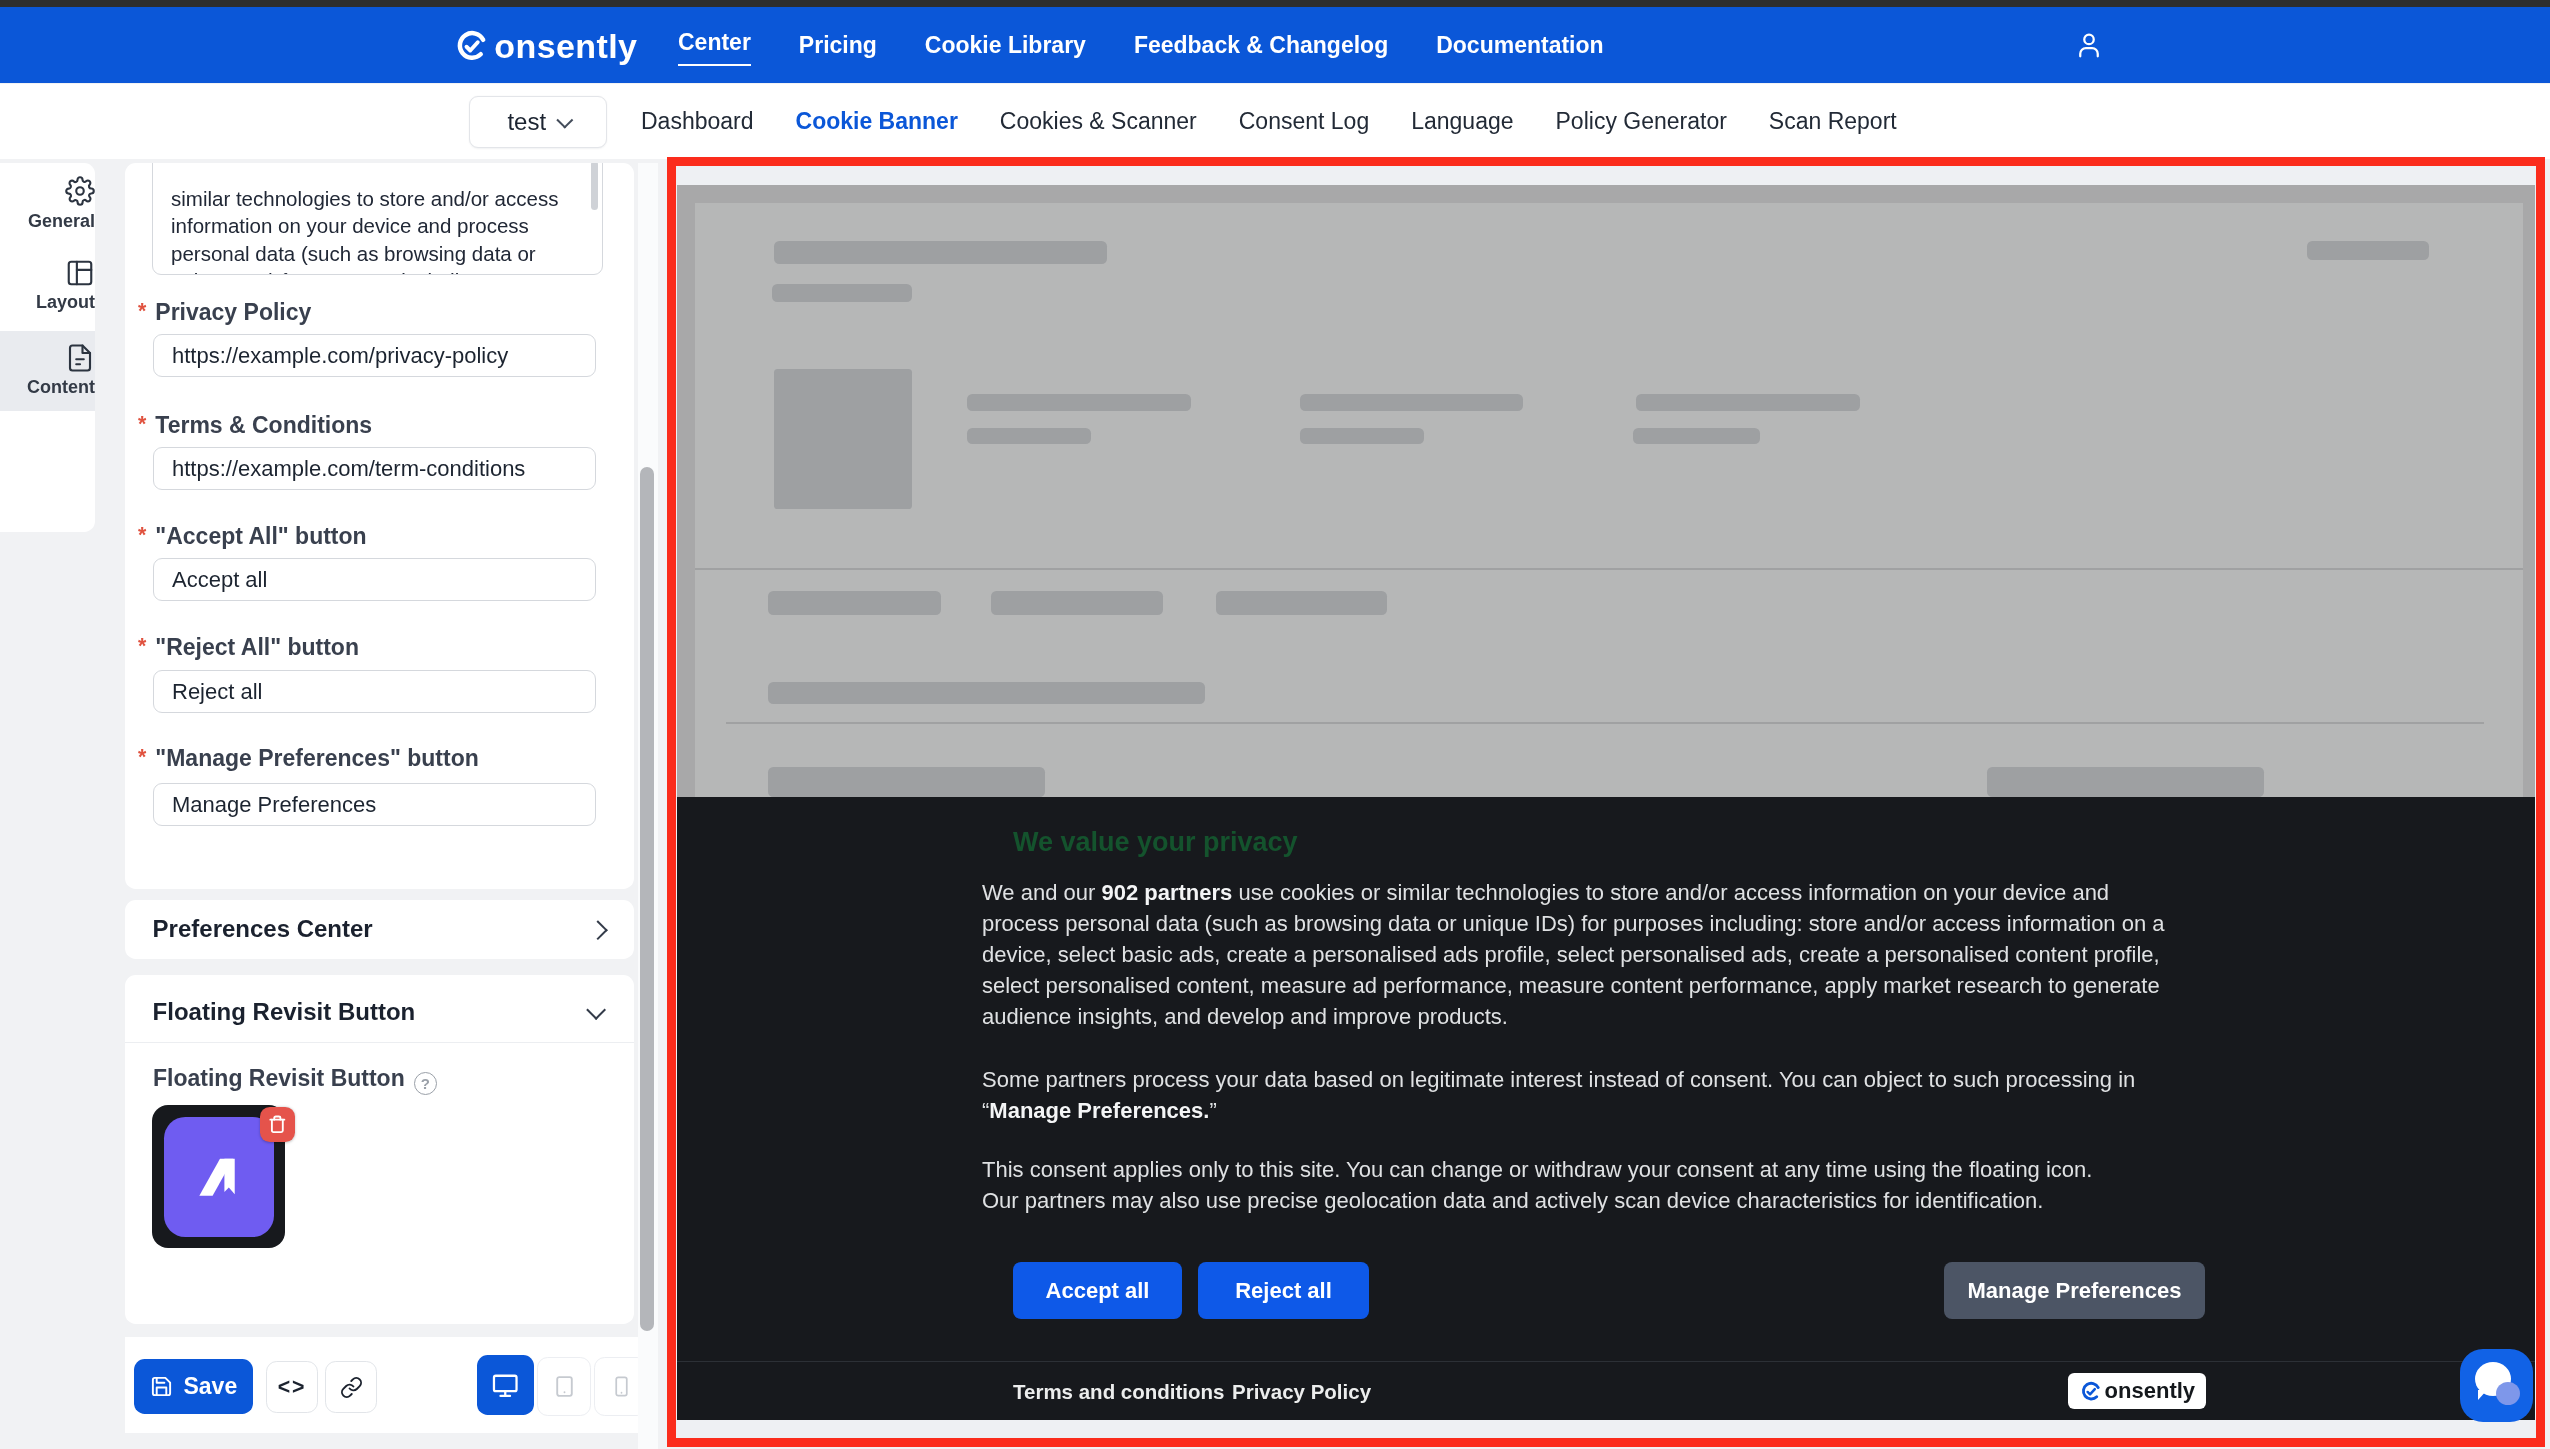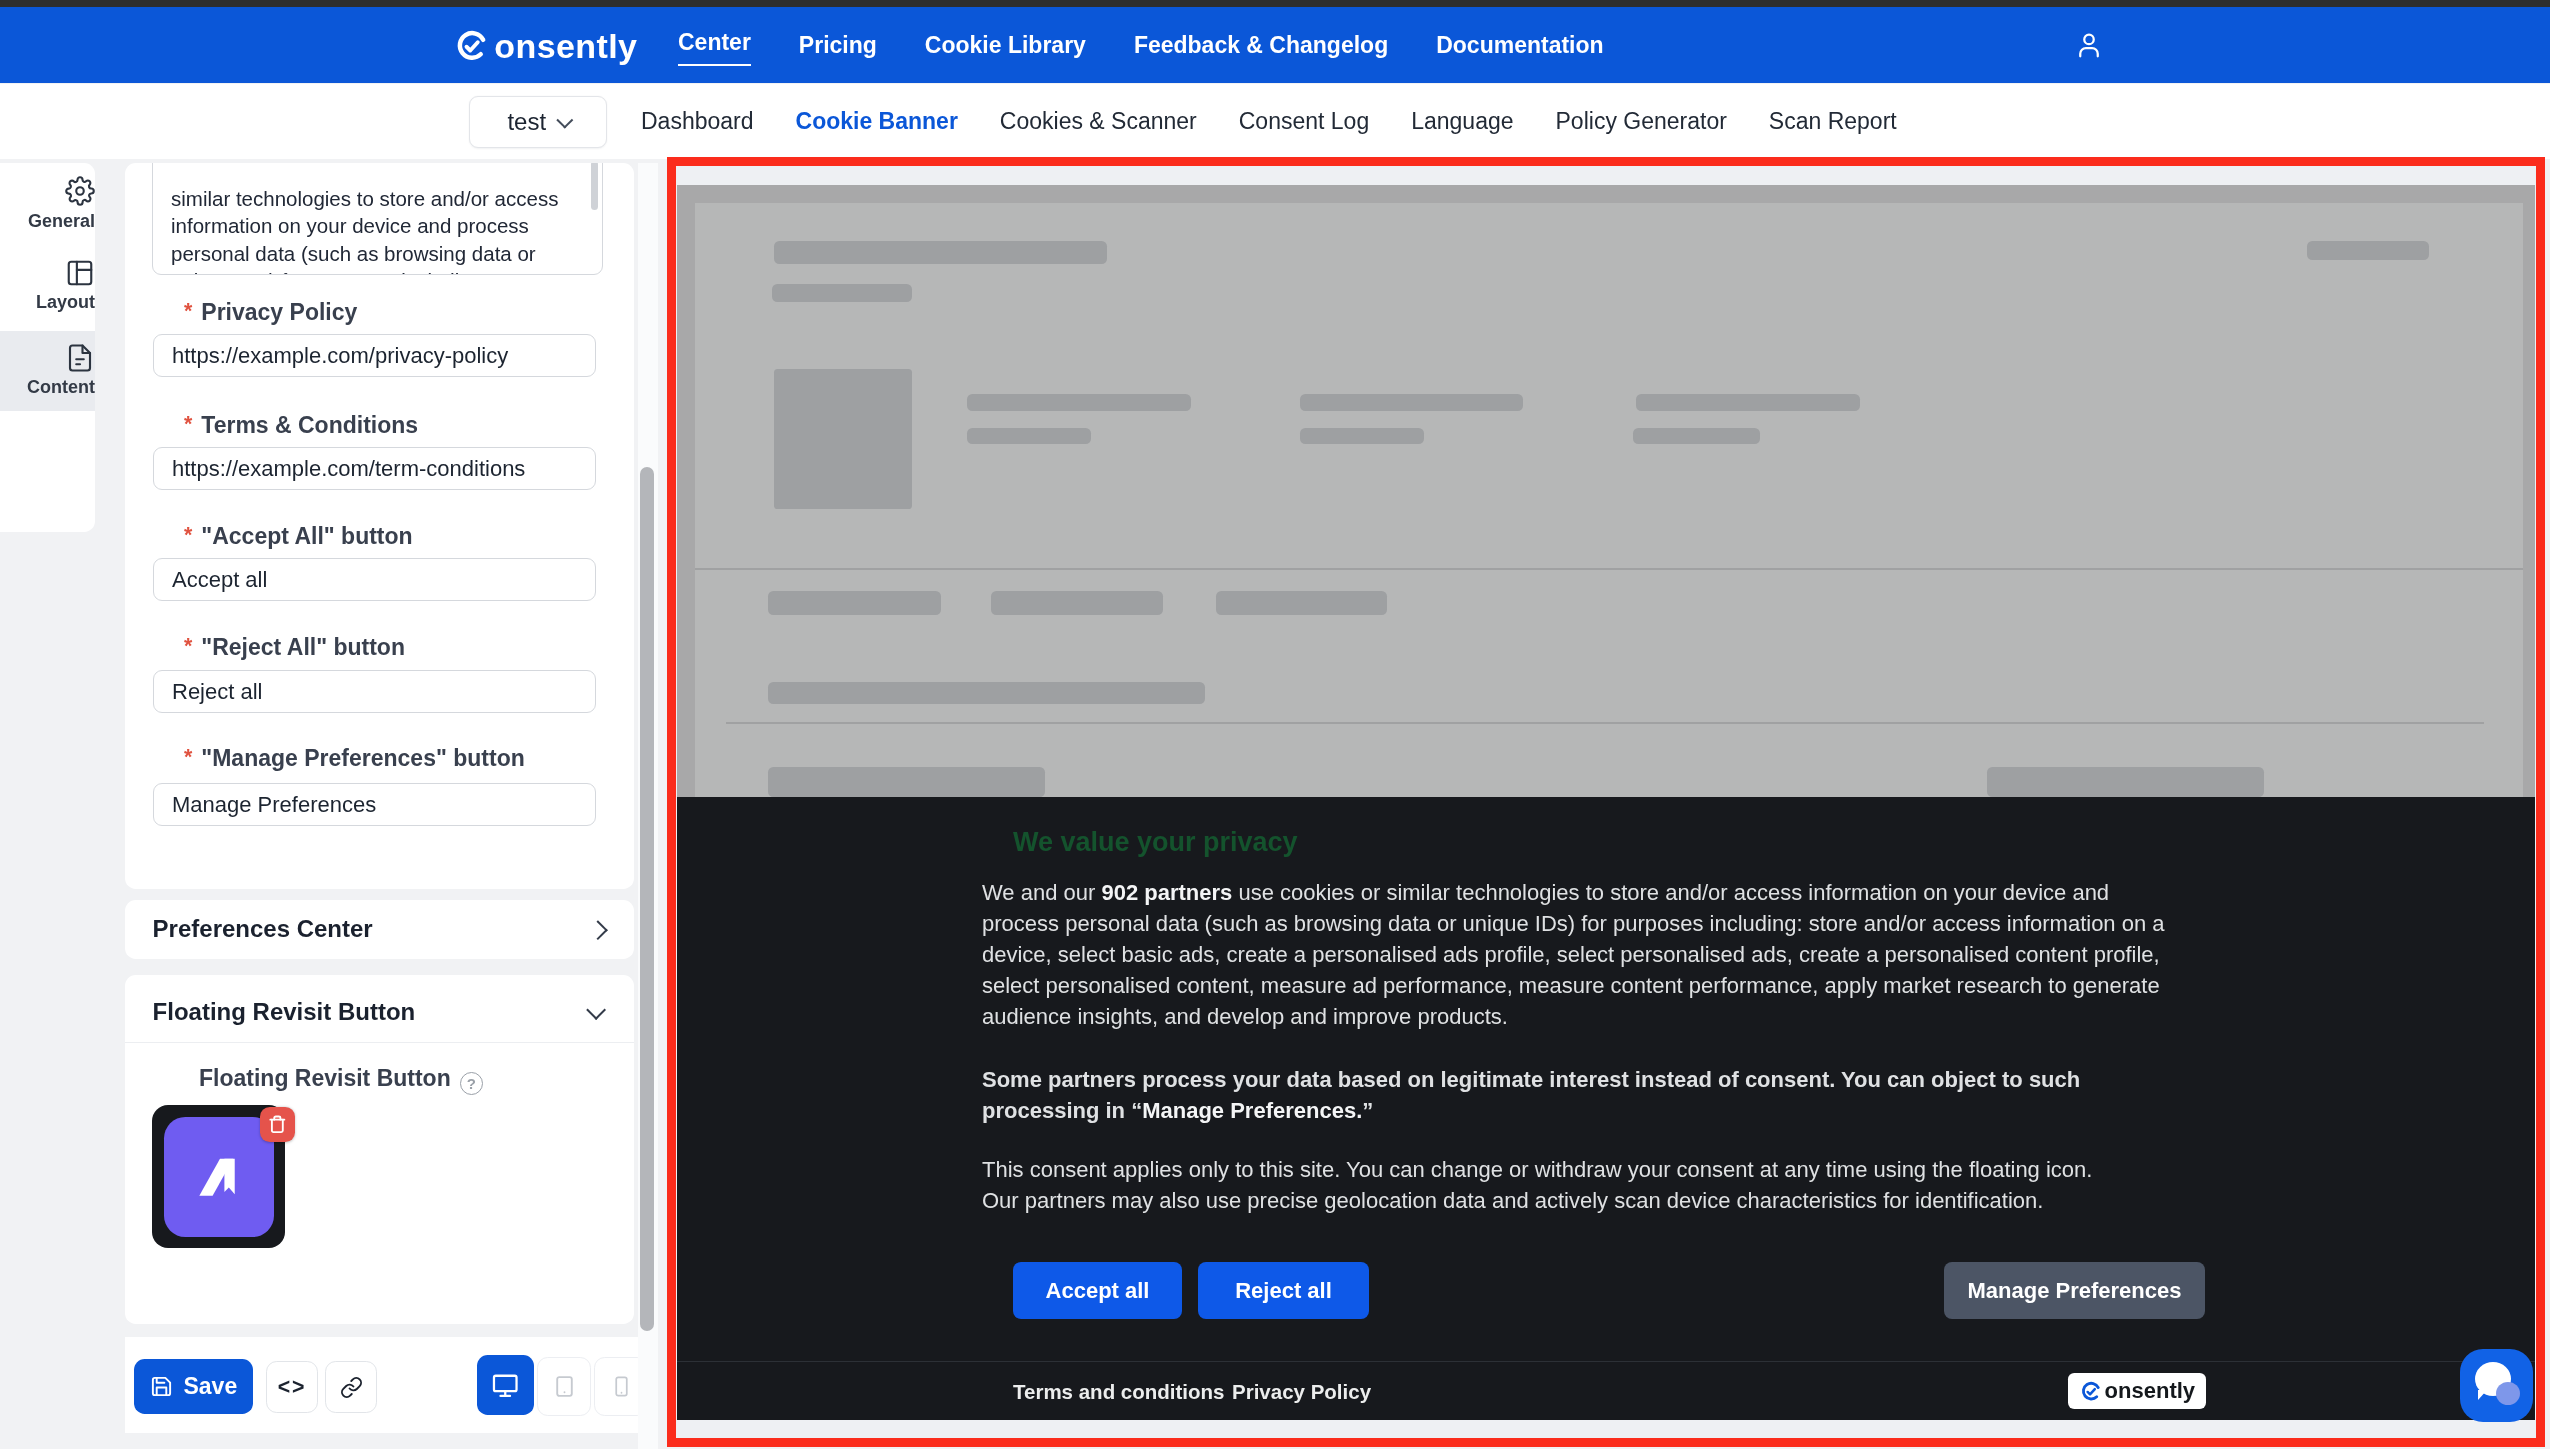--- a/index.html
+++ b/index.html
@@ -31,21 +31,21 @@
   .rail{left:0;top:163px;width:95px;height:369px;background:#fff;border-radius:0 10.7px 10.7px 0;}
   .rail-item{position:absolute;left:0;width:95px;display:flex;flex-direction:column;align-items:flex-end;gap:4.4px;color:#2c3440;}
   .rail-item .lbl{font-size:18px;font-weight:600;color:#333a46;}
   .rail-active{position:absolute;left:0;top:168px;width:95px;height:80px;background:#e9ebef;}
 
   
   .card{background:#fff;border-radius:10.7px;}
   .card1{left:125px;top:163px;width:509px;height:726px;overflow:hidden;}
   .ta{position:absolute;left:27px;top:-14.2px;width:413px;height:110px;border:1.4px solid #d5d8dd;border-radius:9px;background:#fff;padding:7.1px 18px;font-size:20.5px;line-height:27.6px;color:#212836;white-space:pre-line;overflow:hidden;}
   .ta-thumb{position:absolute;right:4.4px;top:10.7px;width:7.1px;height:49px;background:#cfd2d7;border-radius:3.6px;}
-  .flabel{position:absolute;font-size:23px;font-weight:600;color:#39404e;margin-left:46px;}
+  .flabel{position:absolute;font-size:23px;font-weight:600;color:#39404e;}
   .flabel .req{color:#e0523f;margin-right:9px;font-size:21.3px;vertical-align:1.8px;}
   .finput{position:absolute;width:423px;height:41px;border:1.4px solid #d5d8dd;border-radius:9px;background:#fff;font-family:"Liberation Sans",sans-serif;font-size:22px;color:#1c2430;padding:0 0 0 18px;outline:none;}
   .sect-label{font-size:24px;font-weight:700;color:#1a212e;}
   .divider-l{left:125px;top:1042px;width:509px;height:0.9px;background:#eceef1;}
   .help-circ{display:inline-block;width:21.3px;height:21.3px;border:1.8px solid #9aa0a8;border-radius:50%;color:#9aa0a8;font-size:15px;font-weight:700;text-align:center;line-height:21.3px;margin-left:9px;vertical-align:-2.7px;}
   .thumb{left:152px;top:1105px;width:133px;height:143px;background:#17191d;border-radius:16px;}
   .thumb-inner{position:absolute;left:11.6px;top:11.6px;width:110px;height:120px;background:#6F5CF1;border-radius:21.3px;display:flex;align-items:center;justify-content:center;}
   .badge{left:260px;top:1107px;width:35px;height:35px;background:#E5534B;border-radius:9.8px;display:flex;align-items:center;justify-content:center;box-shadow:0 0.9px 2.7px rgba(0,0,0,.25);}
 
   .bottombar{left:125px;top:1337px;width:532px;height:96px;background:#fff;}
@@ -283,21 +283,21 @@
   <div class="sk" style="left:768px;top:682px;width:437px;height:22px;"></div>
   <div class="sk" style="left:726px;top:722px;width:1758px;height:1.8px;background:#a0a1a2;border-radius:0;"></div>
   <div class="sk" style="left:768px;top:767px;width:277px;height:30px;"></div>
   <div class="sk" style="left:1987px;top:767px;width:277px;height:30px;"></div>
 
   <div class="abs banner"></div>
   <div class="abs b-title">We value your privacy</div>
   <div class="abs b-para" style="top:877px;">
     <span>We and our </span><b>902 partners</b><span> use cookies or similar technologies to store and/or access information on your device and process personal data (such as browsing data or unique IDs) for purposes including: store and/or access information on a device, select basic ads, create a personalised ads profile, select personalised ads, create a personalised content profile, select personalised content, measure ad performance, measure content performance, apply market research to generate audience insights, and develop and improve products.</span>
   </div>
-  <div class="abs b-para" style="top:1064px;font-weight:bold;">
+  <div class="abs b-para" style="top:1064px;">
     <span>Some partners process your data based on legitimate interest instead of consent. You can object to such processing in “</span><b>Manage Preferences.</b><span>”</span>
   </div>
   <div class="abs b-para p3" style="top:1154px;">This consent applies only to this site. You can change or withdraw your consent at any time using the floating icon.
 Our partners may also use precise geolocation data and actively scan device characteristics for identification.</div>
 
   <div class="b-btn b-accept">Accept all</div>
   <div class="b-btn b-reject">Reject all</div>
   <div class="b-btn b-manage">Manage Preferences</div>
 
   <div class="abs b-divider"></div>

